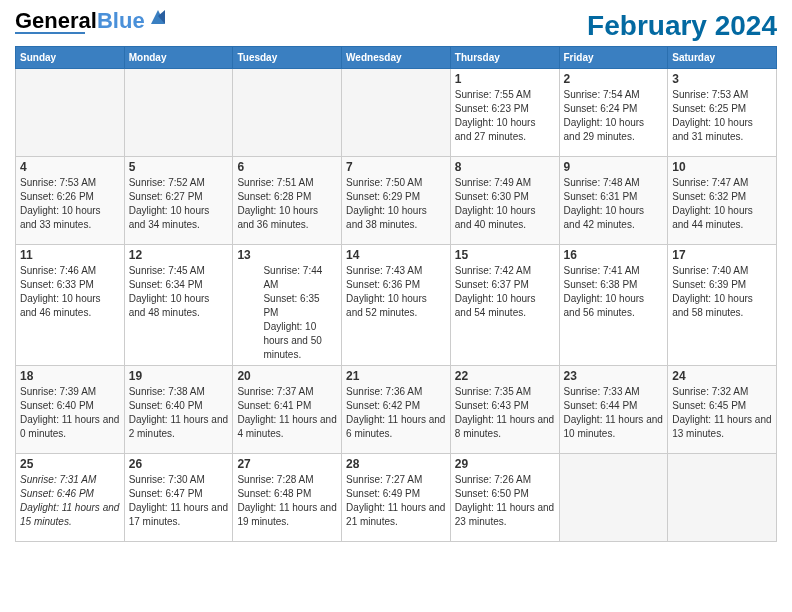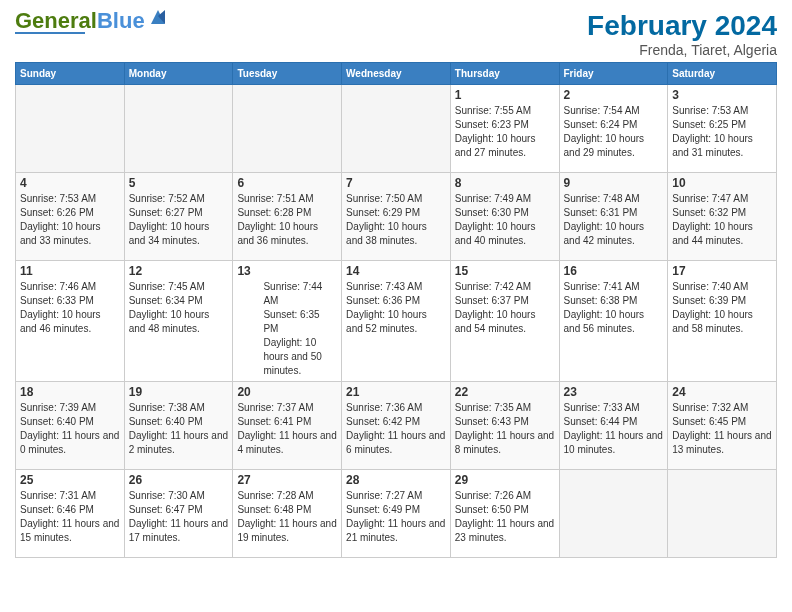--- a/index.html
+++ b/index.html
@@ -24,21 +24,21 @@
       display: flex;
       align-items: center;
     }
     .logo-text {
       font-size: 22px;
       font-weight: bold;
       color: #1a1a1a;
       line-height: 1;
     }
     .logo-text span {
-      color: #4d7c0f;
+      color: #000000;
     }
     .title-area {
       text-align: right;
     }
     .main-title {
       font-size: 28px;
       font-weight: bold;
       color: #0369a1;
     }
     .subtitle {
@@ -101,21 +101,20 @@
           <svg width="22" height="22" viewBox="0 0 22 22" style="margin-left:2px;margin-top:-8px;">
             <polygon points="4,18 11,4 18,18" fill="#3a7fc1"></polygon>
             <polygon points="11,10 18,4 18,18" fill="#2a5fa0"></polygon>
           </svg>
         </div>
         <div style="width:70px;height:2px;background:#3a7fc1;margin-top:0px;"></div>
       </div>
     </div>
     <div class="title-area">
       <div class="main-title">February 2024</div>
-      <div class="subtitle">Frenda, Tiaret, Algeria</div>
     </div>
   </div>
 
   <table class="calendar">
     <thead>
       <tr>
         <th>Sunday</th>
         <th>Monday</th>
         <th>Tuesday</th>
         <th>Wednesday</th>
@@ -277,21 +276,21 @@
           <td>
             <span class="day-number">24</span>
             <div class="day-info" style="white-space: pre-line;">Sunrise: 7:32 AM
 Sunset: 6:45 PM
 Daylight: 11 hours and 13 minutes.</div>
           </td>
         </tr>
         <tr>
           <td>
             <span class="day-number">25</span>
-            <div class="day-info" style="white-space: pre-line;">Sunrise: 7:31 AM
+            <div class="day-info" style="white-space: pre-line; font-style: italic;">Sunrise: 7:31 AM
 Sunset: 6:46 PM
 Daylight: 11 hours and 15 minutes.</div>
           </td>
           <td>
             <span class="day-number">26</span>
             <div class="day-info" style="white-space: pre-line;">Sunrise: 7:30 AM
 Sunset: 6:47 PM
 Daylight: 11 hours and 17 minutes.</div>
           </td>
           <td>

